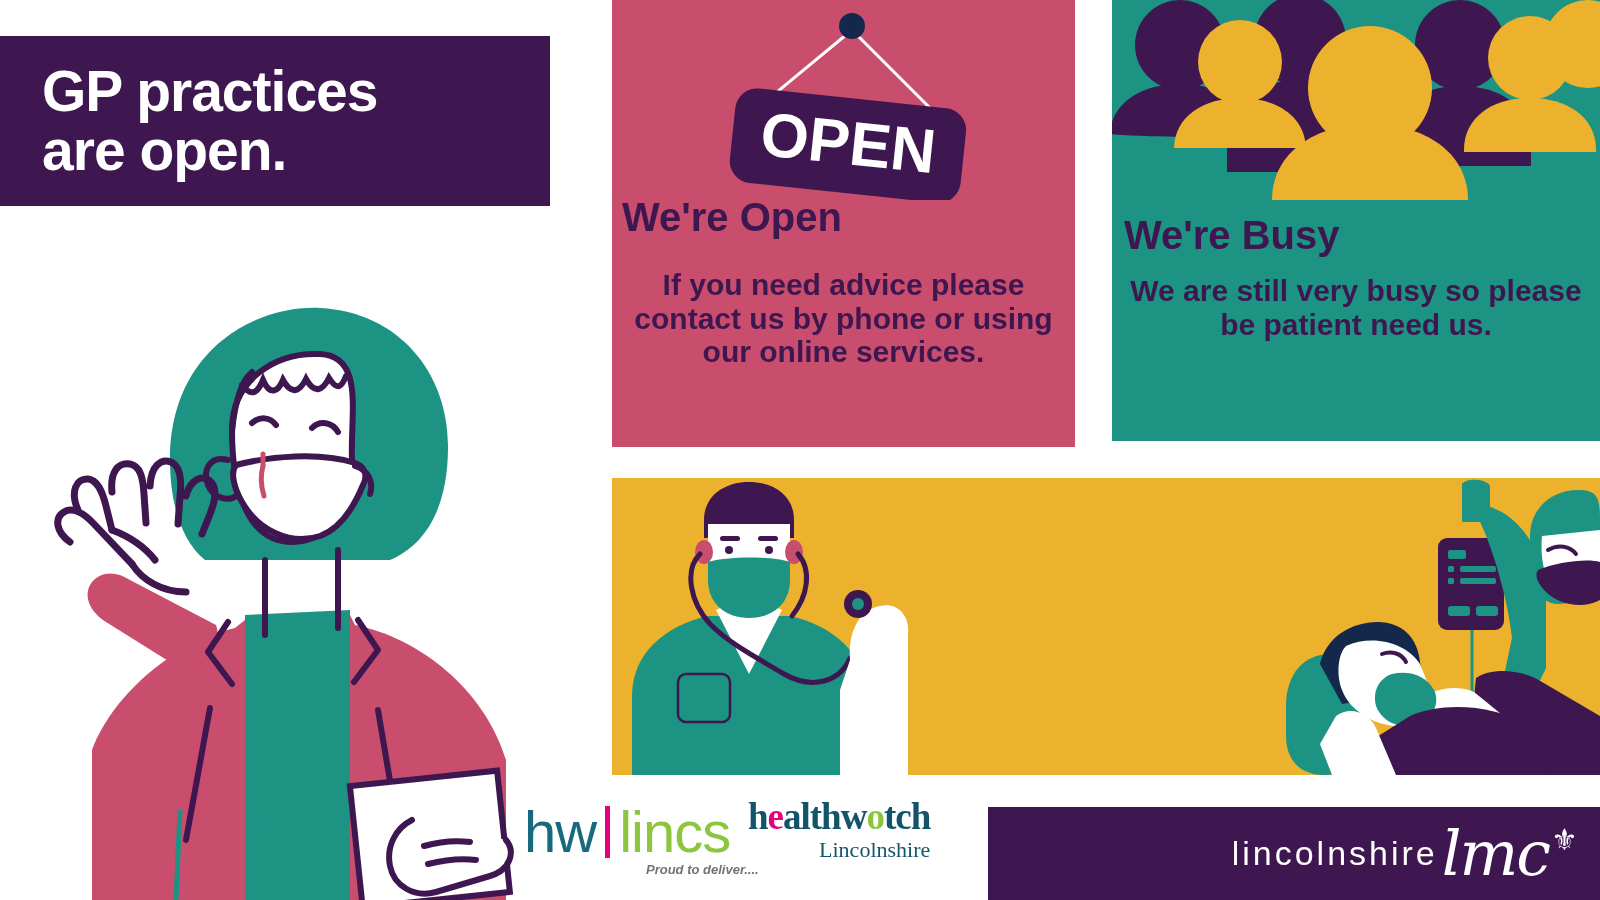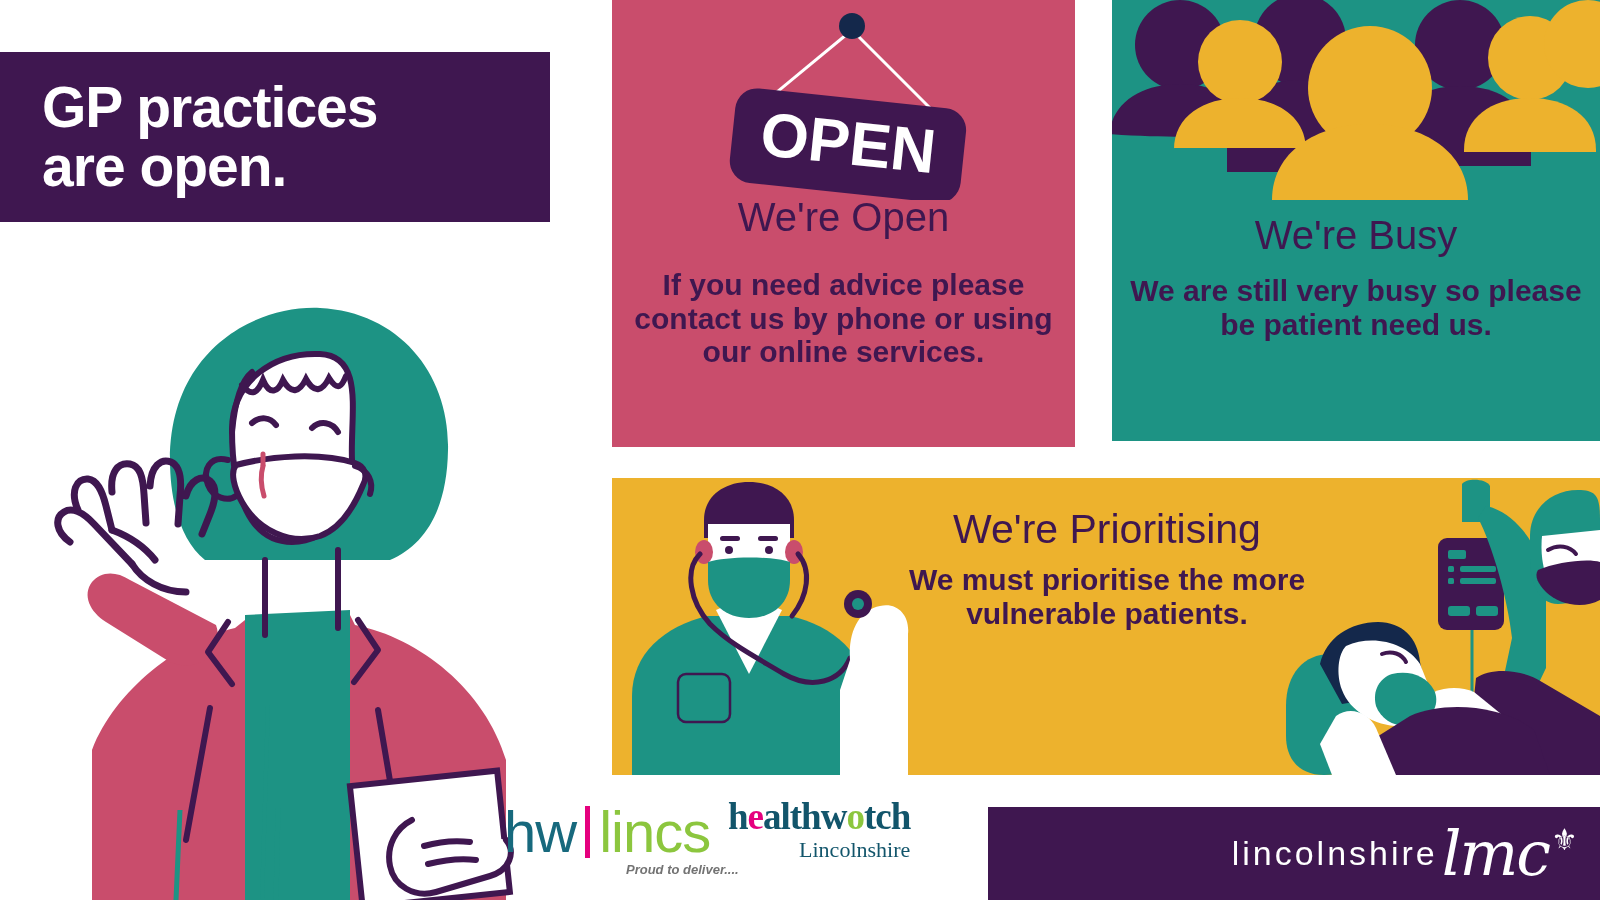--- a/index.html
+++ b/index.html
@@ -1,30 +1,30 @@
 <!DOCTYPE html>
 <html><head>
 <meta charset="utf-8">
 <style>
   html,body{margin:0;padding:0;background:#ffffff;}
   body{width:1600px;height:900px;overflow:hidden;font-family:"Liberation Sans",sans-serif;}
   .stage{position:relative;width:1600px;height:900px;background:#fff;}
 
   
-  .title-banner{position:absolute;left:0;top:52px;width:550px;height:170px;background:#3F1750;
+  .title-banner{position:absolute;left:0;top:36px;width:550px;height:170px;background:#3F1750;
     display:flex;flex-direction:column;justify-content:center;padding-left:42px;box-sizing:border-box;}
   .title-line{color:#ffffff;font-size:57px;font-weight:bold;line-height:1.03;letter-spacing:-1px;}
 
   
   .panel{position:absolute;overflow:hidden;}
   .panel-open{left:612px;top:0;width:463px;height:447px;background:#C94D6C;}
   .panel-busy{left:1112px;top:0;width:488px;height:441px;background:#1D9384;}
   .panel-prior{left:612px;top:478px;width:988px;height:297px;background:#EDB22D;}
 
-  .panel-head{font-size:40px;font-weight:normal;color:#3F1750;text-align:center;line-height:1.05;}
+  .panel-head{font-size:40px;font-weight:bold;color:#3F1750;text-align:left;line-height:1.05;}
   .panel-body{font-size:30px;font-weight:bold;color:#3F1750;text-align:center;line-height:1.12;}
 
   .open-text-wrap{position:absolute;left:0;right:0;top:196px;padding:0 10px;box-sizing:border-box;}
   .open-text-wrap .panel-body{margin-top:30px;padding:0 6px;}
   .busy-text-wrap{position:absolute;left:0;right:0;top:200px;padding:14px 12px;box-sizing:border-box;}
   .busy-text-wrap .panel-body{margin-top:18px;}
   .prior-text-wrap{position:absolute;left:250px;width:490px;top:30px;text-align:center;}
   .prior-text-wrap .panel-head{font-size:41px;}
   .prior-text-wrap .panel-body{margin-top:12px;font-size:30px;}
 
@@ -35,21 +35,21 @@
   .busy-art{position:absolute;left:0;top:0;width:488px;height:200px;}
 
   
   .doc-art{position:absolute;left:0;top:0;width:300px;height:297px;}
   .pat-art{position:absolute;right:0;top:0;width:320px;height:297px;}
 
   
   .woman-art{position:absolute;left:20px;top:280px;width:520px;height:620px;}
 
   
-  .footer-logos{position:absolute;left:496px;top:790px;width:470px;height:110px;}
+  .footer-logos{position:absolute;left:516px;top:790px;width:470px;height:110px;}
   .hwlincs{position:absolute;left:8px;top:10px;display:flex;align-items:baseline;}
   .hw{font-size:58px;color:#17697D;letter-spacing:-1px;line-height:1;}
   .bar{display:inline-block;width:5px;height:52px;background:#E5007E;margin:0 9px;position:relative;top:6px;}
   .lincs{font-size:58px;color:#8CC63E;letter-spacing:-1px;line-height:1;}
   .proud{position:absolute;left:130px;top:72px;font-size:13px;font-style:italic;font-weight:bold;color:#737373;}
 
   .hwatch{position:absolute;left:232px;top:8px;}
   .hwatch-main{font-size:37px;font-weight:bold;color:#12556B;font-family:"Liberation Serif",serif;letter-spacing:-1px;line-height:1;white-space:nowrap;}
   .hwatch-e{color:#E5007E;}
   .hwatch-a{color:#8CC63E;}
@@ -185,24 +185,20 @@
       <ellipse cx="137" cy="86" rx="7" ry="6" fill="#C94D6C"></ellipse>
       <path d="M96 84 C115 78 160 78 178 84 L178 102 C178 126 160 140 137 140 C114 140 96 126 96 102 Z" fill="#1D9384"></path>
       <rect x="66" y="196" width="52" height="48" rx="8" fill="none" stroke="#3F1750" stroke-width="2.5"></rect>
       <path d="M88 76 C72 92 78 124 98 146 C118 166 142 178 172 196 C200 212 228 204 238 180" stroke="#3F1750" stroke-width="5" fill="none" stroke-linecap="round"></path>
       <path d="M186 76 C200 92 196 118 180 138" stroke="#3F1750" stroke-width="5" fill="none" stroke-linecap="round"></path>
       <path d="M238 182 C236 152 248 132 268 128 C286 124 298 138 296 156 L296 297 L228 297 L228 212 Z" fill="#ffffff"></path>
       <circle cx="246" cy="126" r="14" fill="#3F1750"></circle>
       <circle cx="246" cy="126" r="6" fill="#1D9384"></circle>
     </svg>
 
-    <div class="prior-text-wrap">
-      <div class="panel-head">We're Prioritising</div>
-      <div class="panel-body">We must prioritise the more vulnerable patients.</div>
-    </div>
 
     <svg class="pat-art" viewBox="0 0 320 297">
       <line x1="192" y1="60" x2="192" y2="226" stroke="#1D9384" stroke-width="3"></line>
       <path d="M182 6 C186 0 206 0 210 8 L210 44 L182 44 Z" fill="#1D9384"></path>
       <rect x="158" y="60" width="66" height="92" rx="9" fill="#3F1750"></rect>
       <rect x="168" y="72" width="18" height="9" rx="2" fill="#1D9384"></rect>
       <rect x="168" y="88" width="6" height="6" rx="1.5" fill="#1D9384"></rect>
       <rect x="180" y="88" width="36" height="6" rx="2" fill="#1D9384"></rect>
       <rect x="168" y="100" width="6" height="6" rx="1.5" fill="#1D9384"></rect>
       <rect x="180" y="100" width="36" height="6" rx="2" fill="#1D9384"></rect>

